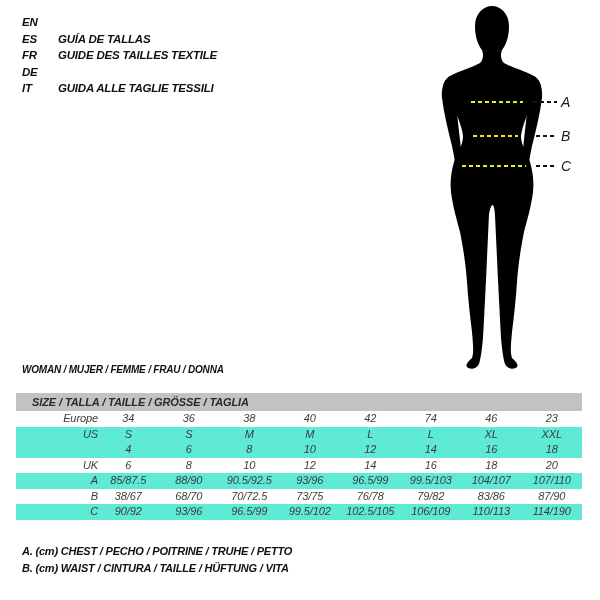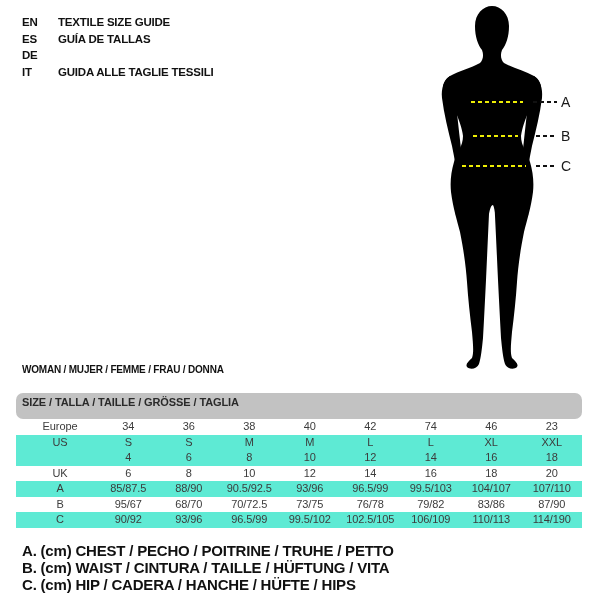--- a/index.html
+++ b/index.html
@@ -1,59 +1,62 @@
 <!DOCTYPE html>
 <html><head>
 <meta charset="utf-8">
 <style>
   html,body{margin:0;padding:0;}
   .canvas{
     position:relative;width:600px;height:600px;background:#ffffff;
-    font-family:"Liberation Sans",sans-serif;color:#111;overflow:hidden;
+    font-family:"Liberation Sans",sans-serif;color:#111;overflow:hidden;font-style:italic;
   }
 
   
   .lang-block{position:absolute;left:22px;top:14px;}
   .lang-row{display:flex;line-height:16.6px;font-size:11.5px;font-weight:bold;letter-spacing:-0.2px;}
   .lang-code{width:36px;}
   .lang-label{white-space:nowrap;}
 
   
   .figure-svg{position:absolute;left:427px;top:0;width:160px;height:380px;}
   .marker-letter{font-family:"Liberation Sans",sans-serif;font-size:14px;fill:#1a1a1a;}
 
   
   .woman-title{position:absolute;left:22px;top:364px;font-size:10px;font-weight:bold;letter-spacing:-0.2px;}
 
   
   .size-table{position:absolute;left:16px;top:393px;width:566px;}
-  .thead{background:#c2c2c2;height:26px;line-height:18px;padding-left:6px;
-         font-size:11px;font-weight:bold;color:#2a2a2a;letter-spacing:-0.1px;border-radius:7px;}
+  .thead{background:#c2c2c2;height:18px;line-height:18px;padding-left:16px;
+         font-size:11px;font-weight:bold;color:#2a2a2a;letter-spacing:-0.1px;}
   .trow{display:flex;height:15.5px;line-height:15.5px;font-size:11px;color:#3c3c3c;letter-spacing:-0.1px;}
   .trow.shaded{background:#5eead4;}
-  .tlabel{width:76px;padding-left:6px;text-align:center;}
+  .tlabel{width:76px;padding-left:6px;text-align:right;}
   .tcell{flex:1;text-align:center;}
 
   
   .legend{position:absolute;left:22px;top:543px;}
-  .legend-line{font-size:15px;font-weight:bold;line-height:16.8px;letter-spacing:-0.2px;white-space:nowrap;}
+  .legend-line{font-size:11px;font-weight:bold;line-height:16.8px;letter-spacing:-0.2px;white-space:nowrap;}
 </style>
 </head>
 <body>
 
 <div class="canvas">
 
   <div class="lang-block">
     <div class="lang-row">
       <span class="lang-code">EN</span>
-      <span class="lang-label">TEXTILE SIZE GUIDE</span>
     </div>
     <div class="lang-row">
       <span class="lang-code">ES</span>
       <span class="lang-label">GUÍA DE TALLAS</span>
+    </div>
+    <div class="lang-row">
+      <span class="lang-code">FR</span>
+      <span class="lang-label">GUIDE DES TAILLES TEXTILE</span>
     </div>
     <div class="lang-row">
       <span class="lang-code">DE</span>
     </div>
     <div class="lang-row">
       <span class="lang-code">IT</span>
       <span class="lang-label">GUIDA ALLE TAGLIE TESSILI</span>
     </div>
   </div>
 
@@ -136,21 +139,21 @@
       <span class="tcell">90.5/92.5</span>
       <span class="tcell">93/96</span>
       <span class="tcell">96.5/99</span>
       <span class="tcell">99.5/103</span>
       <span class="tcell">104/107</span>
       <span class="tcell">107/110</span>
     </div>
 
     <div class="trow">
       <span class="tlabel">B</span>
-      <span class="tcell">95/67</span>
+      <span class="tcell">38/67</span>
       <span class="tcell">68/70</span>
       <span class="tcell">70/72.5</span>
       <span class="tcell">73/75</span>
       <span class="tcell">76/78</span>
       <span class="tcell">79/82</span>
       <span class="tcell">83/86</span>
       <span class="tcell">87/90</span>
     </div>
 
     <div class="trow shaded">
@@ -162,16 +165,15 @@
       <span class="tcell">102.5/105</span>
       <span class="tcell">106/109</span>
       <span class="tcell">110/113</span>
       <span class="tcell">114/190</span>
     </div>
   </div>
 
   <div class="legend">
     <div class="legend-line">A. (cm) CHEST / PECHO / POITRINE / TRUHE / PETTO</div>
     <div class="legend-line">B. (cm) WAIST / CINTURA / TAILLE / HÜFTUNG / VITA</div>
-    <div class="legend-line">C. (cm) HIP / CADERA / HANCHE / HÜFTE / HIPS</div>
   </div>
 
 </div>
 
 </body></html>

